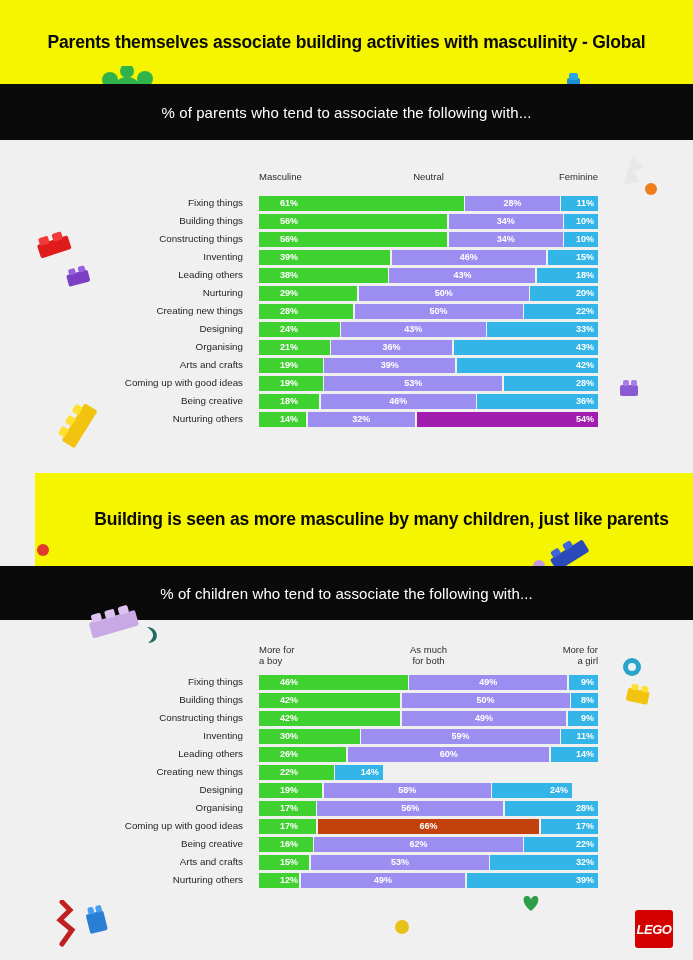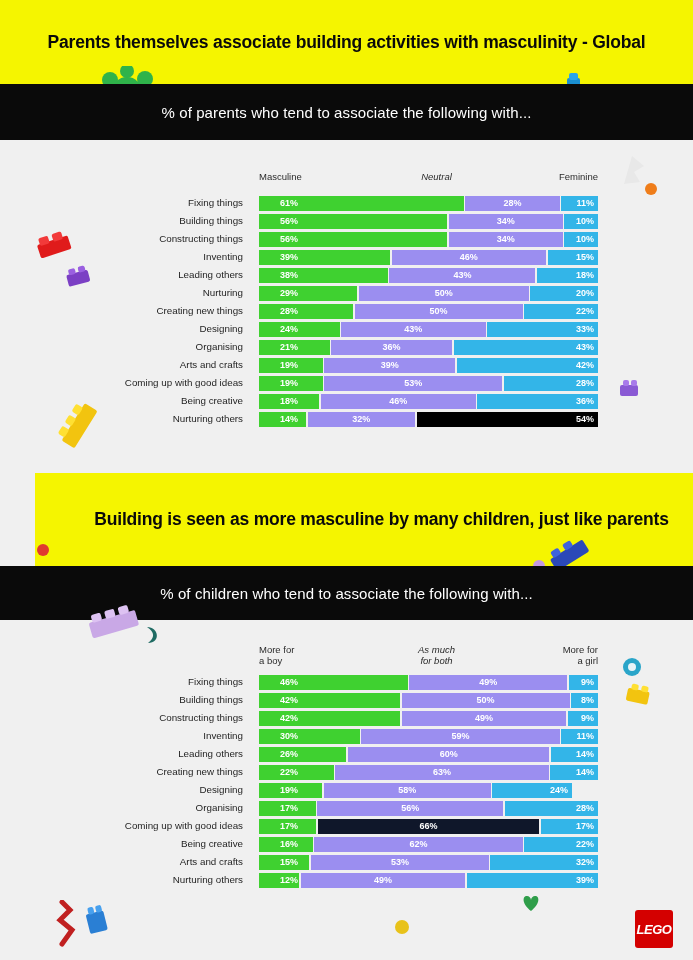--- a/index.html
+++ b/index.html
@@ -33,21 +33,21 @@
   
   .chart { position: absolute; left: 0; width: 693px; }
   .chart-head {
     position: relative; height: 22px; margin-left: 259px; width: 339px;
   }
   .col-head {
     position: absolute; font-size: 9.5px; color: #2b2b2b; line-height: 1.15;
     white-space: pre-line;
   }
   .col-head.c1 { left: 0; text-align: left; }
-  .col-head.c2 { left: 8px; width: 339px; text-align: center; font-style: italic; }
+  .col-head.c2 { left: 0; width: 339px; text-align: center; }
   .col-head.c3 { right: 0; text-align: right; }
 
   .rows { position: relative; }
   .row {
     position: relative; height: 18px; display: flex; align-items: center;
   }
   .row-label {
     position: absolute; left: 0; width: 243px; text-align: right;
     font-size: 9.8px; color: #1f1f1f; line-height: 18px;
     padding-right: 0;
@@ -208,21 +208,21 @@
             <div class="seg masc" style="width: 60.48px; background: rgb(63, 209, 48);">18%</div>
             <div class="seg neut" style="width: 154.56px; background: rgb(155, 142, 240);">46%</div>
             <div class="seg fem" style="width: 120.96px; background: rgb(51, 181, 232);">36%</div>
           </div>
         </div>
         <div class="row">
           <div class="row-label">Nurturing others</div>
           <div class="bars">
             <div class="seg masc" style="width: 47.04px; background: rgb(63, 209, 48);">14%</div>
             <div class="seg neut" style="width: 107.52px; background: rgb(155, 142, 240);">32%</div>
-            <div class="seg fem" style="width: 181.44px; background: #000000;">54%</div>
+            <div class="seg fem" style="width: 181.44px; background: #a21caf;">54%</div>
           </div>
         </div>
       </div>
   </div>
 
   <svg class="brick" style="left:32px; top:230px;" width="44" height="32" viewBox="0 0 44 32">
     <g transform="rotate(-18 22 16)">
       <rect x="6" y="10" width="32" height="14" rx="2" fill="#e01b1b"></rect>
       <rect x="9" y="4" width="10" height="8" rx="2" fill="#f23a3a"></rect>
       <rect x="23" y="4" width="10" height="8" rx="2" fill="#f23a3a"></rect>
@@ -337,21 +337,20 @@
           <div class="bars">
             <div class="seg masc" style="width: 87.36px; background: rgb(63, 209, 48);">26%</div>
             <div class="seg neut" style="width: 201.6px; background: rgb(155, 142, 240);">60%</div>
             <div class="seg fem" style="width: 47.04px; background: rgb(51, 181, 232);">14%</div>
           </div>
         </div>
         <div class="row">
           <div class="row-label">Creating new things</div>
           <div class="bars">
             <div class="seg masc" style="width: 74.6667px; background: rgb(63, 209, 48);">22%</div>
-            <div class="seg neut" style="width: 213.818px; background: rgb(155, 142, 240);">63%</div>
             <div class="seg fem" style="width: 47.5152px; background: rgb(51, 181, 232);">14%</div>
           </div>
         </div>
         <div class="row">
           <div class="row-label">Designing</div>
           <div class="bars">
             <div class="seg masc" style="width: 63.2079px; background: rgb(63, 209, 48);">19%</div>
             <div class="seg neut" style="width: 167px; background: rgb(155, 142, 240);">58%</div>
             <div class="seg fem" style="width: 79.8416px; background: rgb(51, 181, 232);">24%</div>
           </div>
@@ -361,21 +360,21 @@
           <div class="bars">
             <div class="seg masc" style="width: 56.5545px; background: rgb(63, 209, 48);">17%</div>
             <div class="seg neut" style="width: 186.297px; background: rgb(155, 142, 240);">56%</div>
             <div class="seg fem" style="width: 93.1485px; background: rgb(51, 181, 232);">28%</div>
           </div>
         </div>
         <div class="row">
           <div class="row-label">Coming up with good ideas</div>
           <div class="bars">
             <div class="seg masc" style="width: 57.12px; background: rgb(63, 209, 48);">17%</div>
-            <div class="seg neut" style="width: 221.76px; background: #0f172a;">66%</div>
+            <div class="seg neut" style="width: 221.76px; background: #c2410c;">66%</div>
             <div class="seg fem" style="width: 57.12px; background: rgb(51, 181, 232);">17%</div>
           </div>
         </div>
         <div class="row">
           <div class="row-label">Being creative</div>
           <div class="bars">
             <div class="seg masc" style="width: 53.76px; background: rgb(63, 209, 48);">16%</div>
             <div class="seg neut" style="width: 208.32px; background: rgb(155, 142, 240);">62%</div>
             <div class="seg fem" style="width: 73.92px; background: rgb(51, 181, 232);">22%</div>
           </div>

